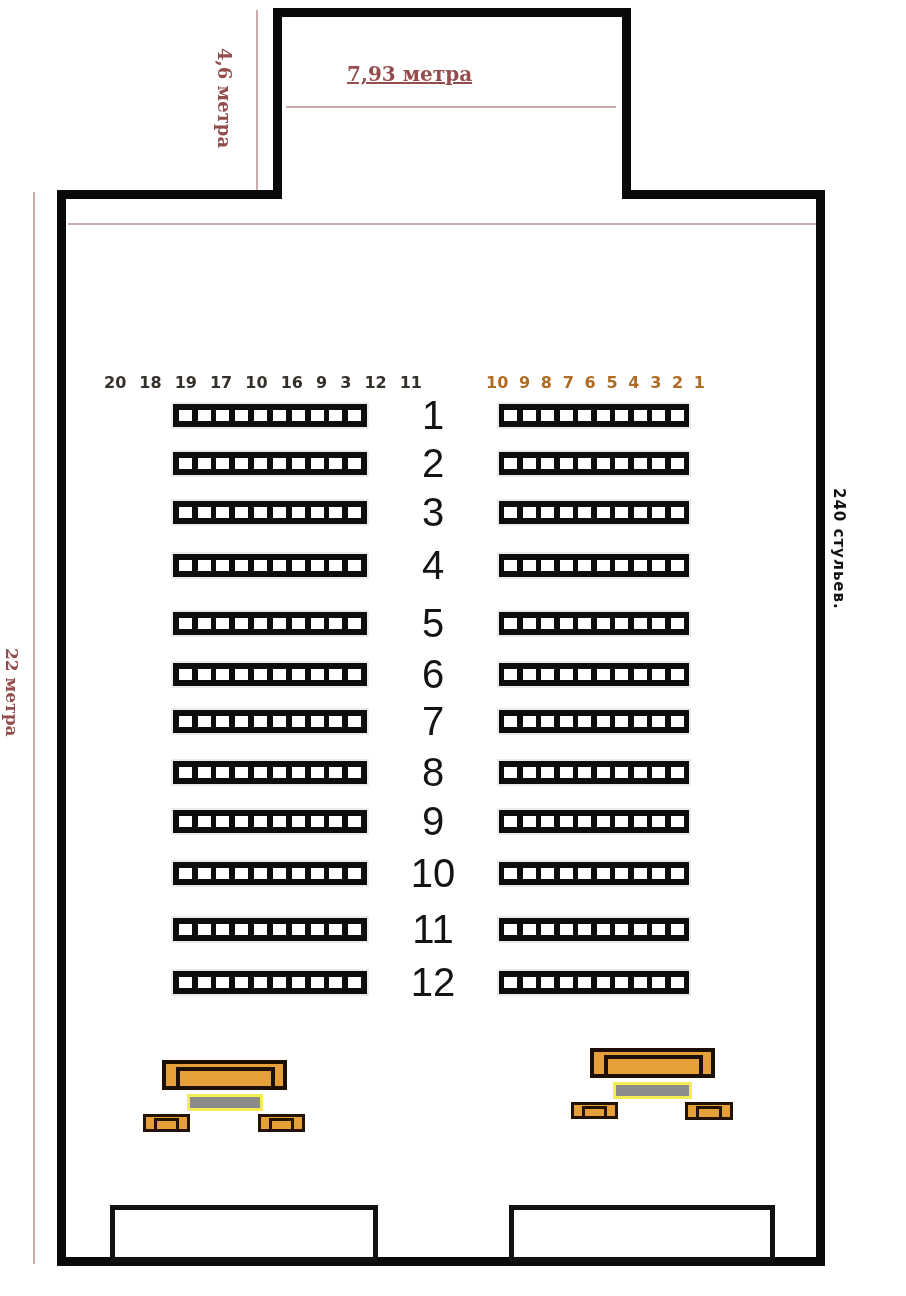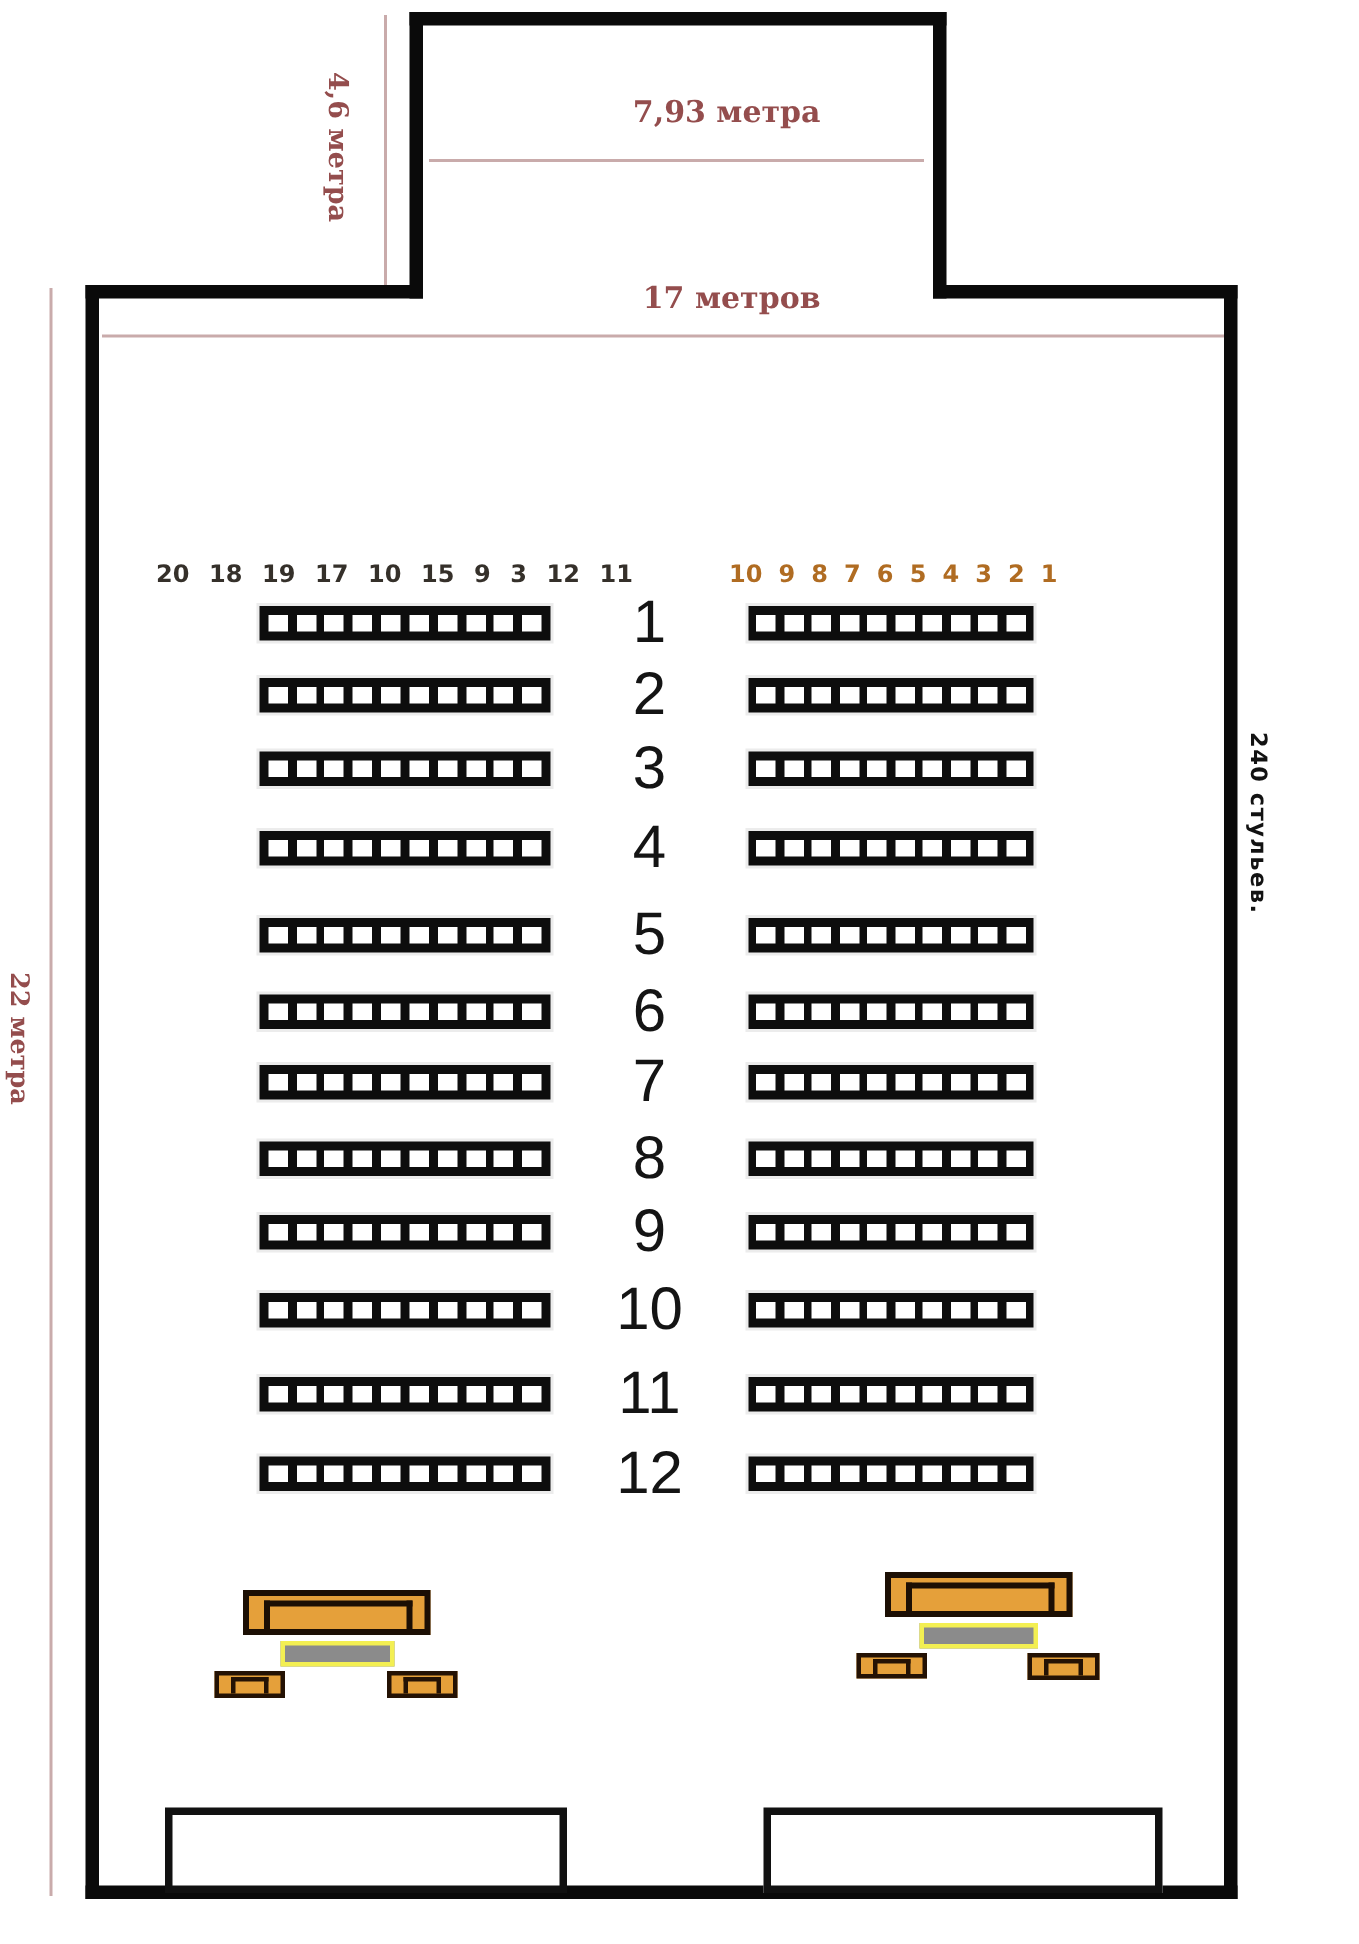--- a/index.html
+++ b/index.html
@@ -8,21 +8,21 @@
 
   
   .wall{position:absolute;background:var(--wall-black,#0a0a0a);}
 
   
   .dim-line{position:absolute;background:var(--dimension-line,#c9abab);}
 
   
   .dim-label{position:absolute;color:var(--dimension-text,#944d4d);
              font-family:"DejaVu Serif",serif;font-weight:bold;}
-  .dim-label.h{text-align:right;}
+  .dim-label.h{text-align:left;text-decoration:underline;}
   .vtext{writing-mode:vertical-rl;}
 
   
   .seat-header{position:absolute;display:flex;justify-content:space-between;
                font-size:16px;font-weight:bold;letter-spacing:0;}
   #left-header{left:104px;top:373px;width:318px;color:var(--left-seat-numbers,#35302a);}
   #right-header{left:486px;top:373px;width:219px;color:var(--right-seat-numbers,#b06c22);}
 
   
   .seat-bar{position:absolute;height:23px;background:#0d0d0d;display:flex;
@@ -65,31 +65,30 @@
   <div class="wall" style="left:816px;top:190px;width:9px;height:1076px"></div>
   <div class="wall" style="left:57px;top:1257px;width:768px;height:9px"></div>
 
   <div class="dim-line" style="left:256px;top:10px;width:2px;height:180px"></div>
   <div class="dim-line" style="left:286px;top:106px;width:330px;height:2px"></div>
   <div class="dim-line" style="left:68px;top:223px;width:748px;height:2px"></div>
   <div class="dim-line" style="left:33px;top:192px;width:2px;height:1072px"></div>
 
   <div class="dim-label h" style="left:347px;top:62px;width:200px;font-size:20px">7,93 метра</div>
   <div class="dim-label vtext" style="left:214px;top:48px;height:120px;font-size:18px">4,6 метра</div>
-  <div class="dim-label h" style="left:347px;top:186px;width:200px;font-size:20px">17 метров</div>
   <div class="dim-label vtext" style="left:2px;top:648px;height:120px;font-size:17px">22 метра</div>
   <div class="vtext" style="position:absolute;left:830px;top:488px;height:140px;font-size:15px;font-weight:bold;color:#121212;letter-spacing:1px">240 стульев.</div>
 
   <div class="seat-header" id="left-header">
       <span>20</span>
       <span>18</span>
       <span>19</span>
       <span>17</span>
       <span>10</span>
-      <span>15</span>
+      <span>16</span>
       <span>9</span>
       <span>3</span>
       <span>12</span>
       <span>11</span>
     </div>
   <div class="seat-header" id="right-header">
       <span>10</span>
       <span>9</span>
       <span>8</span>
       <span>7</span>

